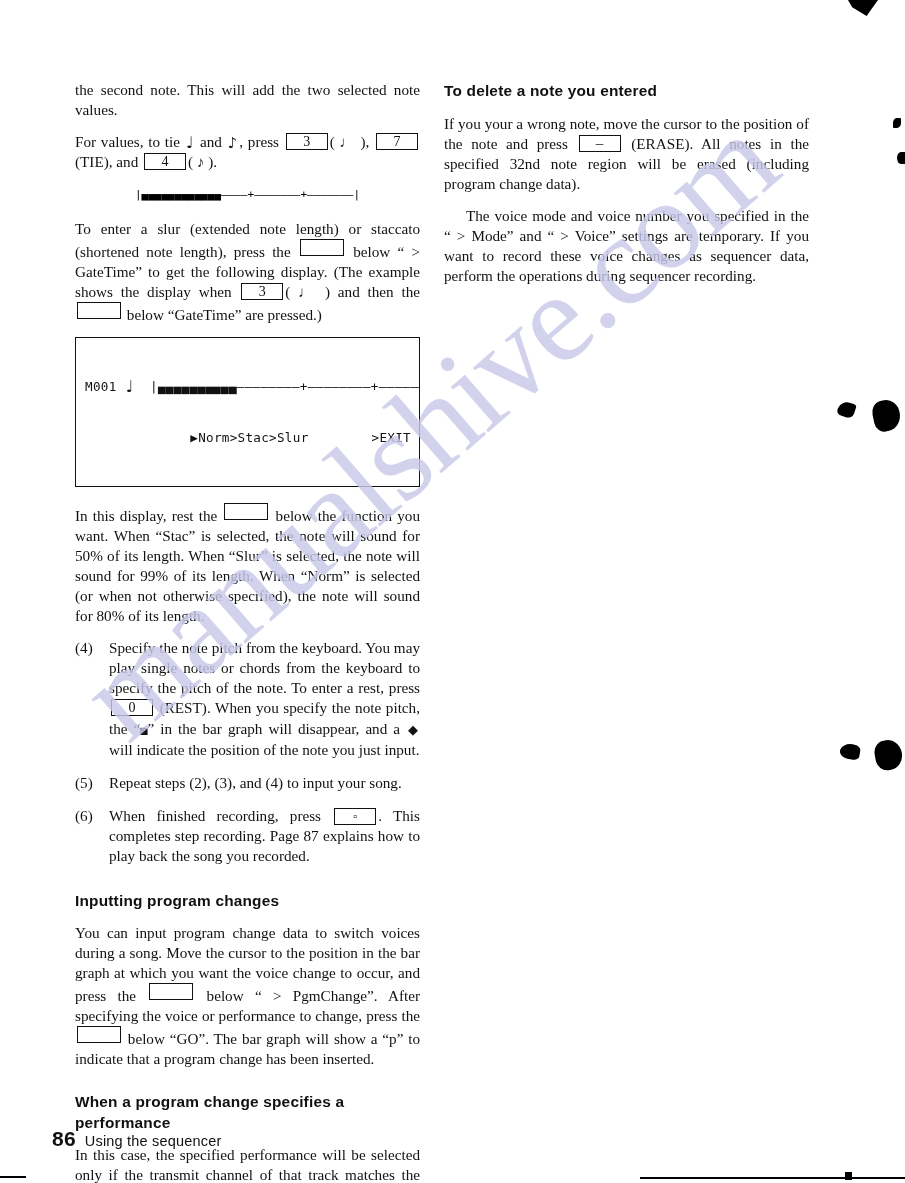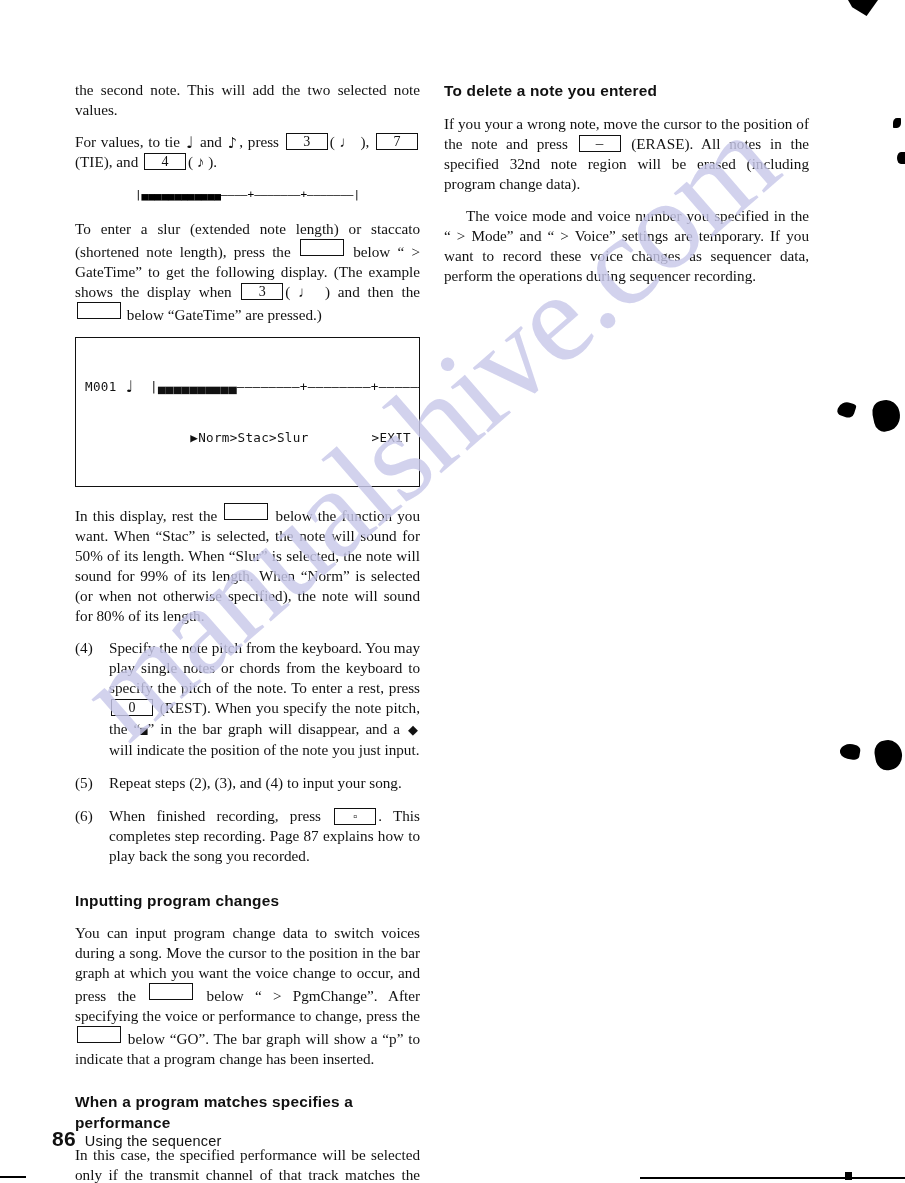--- a/index.html
+++ b/index.html
@@ -305,21 +305,21 @@
     <h3 class="section-head">Inputting program changes</h3>
 
     <p class="body-text">
       <span>You can input program change data to switch voices during a song.  Move the cursor to the position in the bar graph at which you want the voice change to occur, and press the</span>
       <span class="keycap blank"></span>
       <span>below “ &gt; PgmChange”. After specifying the voice or performance to change, press the</span>
       <span class="keycap blank"></span>
       <span>below “GO”. The bar graph will show a “p” to indicate that a program change has been inserted.</span>
     </p>
 
-    <h3 class="section-head tighten">When a program matches specifies a performance</h3>
+    <h3 class="section-head tighten">When a program change specifies a performance</h3>
 
     <p class="body-text">In this case, the specified performance will be selected only if the transmit channel of that track matches the basic receive channel of the synthesizer.  If it does not match, nothing will happen.</p>
   </div>
 
   <div class="column" id="col-right">
 
     <h3 class="section-head rcol-head">To delete a note you entered</h3>
 
     <p class="body-text">
       <span>If you your a wrong note, move the cursor to the position of the note and press</span>

